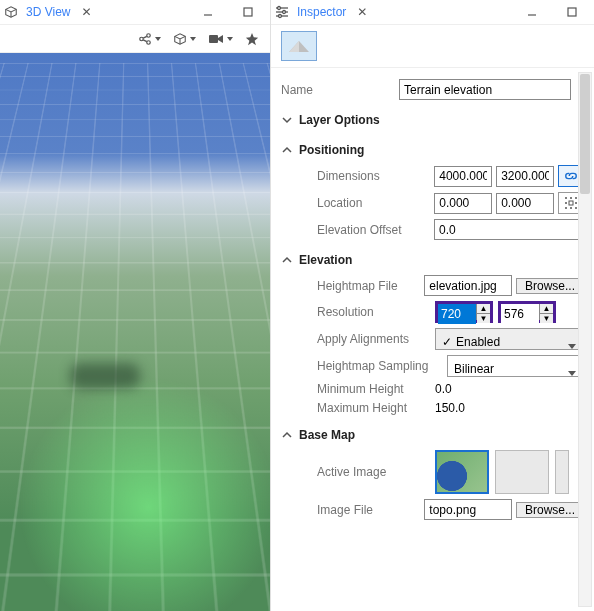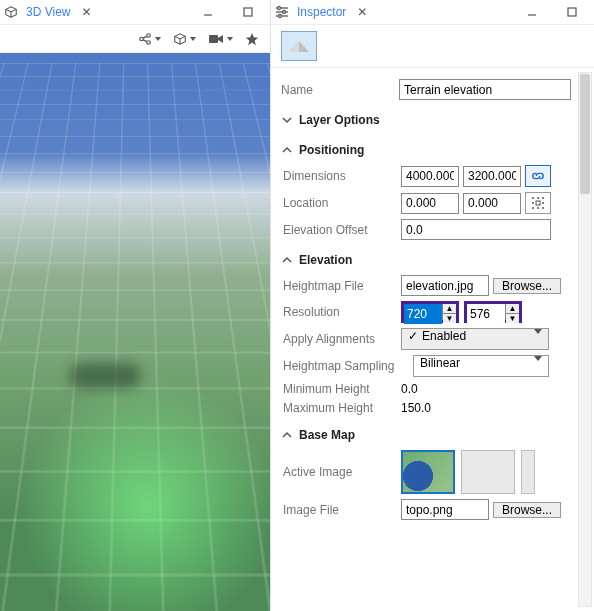--- a/index.html
+++ b/index.html
@@ -39,34 +39,34 @@
   .insp-body { flex:1; overflow:hidden; position:relative; padding: 6px 10px 10px 10px; }
   .scrollbar { position:absolute; right:2px; top:72px; bottom:4px; width:14px; background:#f3f3f3; border:1px solid #e6e6e6;}
   .scrollbar .handle { position:absolute; left:1px; right:1px; top:1px; height:120px; background:#cfcfcf; border-radius:2px;}
 
   .row { display:flex; align-items:center; margin:5px 0; }
   .label { width:118px; color:#737373; }
   input[type=text] { height:21px; border:1px solid #888; padding:0 4px; background:#fff; }
   .section { margin-top:10px; }
   .sec-hdr { display:flex; align-items:center; gap:6px; font-weight:bold; color:#222; padding:3px 0; cursor:pointer;}
   .chev { width:12px; height:12px; }
-  .sec-content { padding-left:2px; }
+  .sec-content { padding-left:2px;margin-left:34px; }
 
   .dim-box { width:58px; text-align:left; }
   .btn { height:16px; border:1px solid #999; background:#eee; padding:0 8px; cursor:pointer;}
   .iconbtn { width:26px; height:22px; border:1px solid #999; display:flex; align-items:center; justify-content:center; background:#fff;}
   .iconbtn.active { border-color:#1a6fd1; background:#eaf3fc;}
   .spincell { display:flex; width:58px; border:3px solid #4c1d95; height:22px; }
   .spincell input { border:none; width:38px; height:20px; padding:0 3px; }
   .spincell.sel input { background:#0078d7; color:#fff; }
   .spinbtns { width:18px; display:flex; flex-direction:column; border-left:1px solid #888;}
   .spinbtns div { flex:1; display:flex; align-items:center; justify-content:center; background:#eee; font-size:8px;}
   .spinbtns div:first-child { border-bottom:1px solid #888;}
 
-  .select { display:flex; align-items:flex-start; justify-content:space-between; height:22px; border:1px solid #999; background:#eee; padding:0 6px; width:148px; cursor:pointer;}
+  .select { display:flex; align-items:flex-end; justify-content:space-between; height:22px; border:1px solid #999; background:#eee; padding:0 6px; width:148px; cursor:pointer;}
   .select .caret { border-left:4px solid transparent; border-right:4px solid transparent; border-top:5px solid #555; }
 
   .thumbset { display:flex; gap:6px; }
   .mapthumb { width:54px; height:44px; border:1px solid #bbb; background:#e9e9e9; }
   .mapthumb.active { border:2px solid #1a6fd1; background:#cfe5d0; position:relative; overflow:hidden;}
   .mapthumb.active::before { content:""; position:absolute; inset:0; background:
      radial-gradient(circle at 30% 60%, #2b5ba8 0 35%, transparent 36%),
      linear-gradient(135deg,#6fae70,#98c48e);
   }
   .check::before { content:"\2713"; margin-right:4px; }

